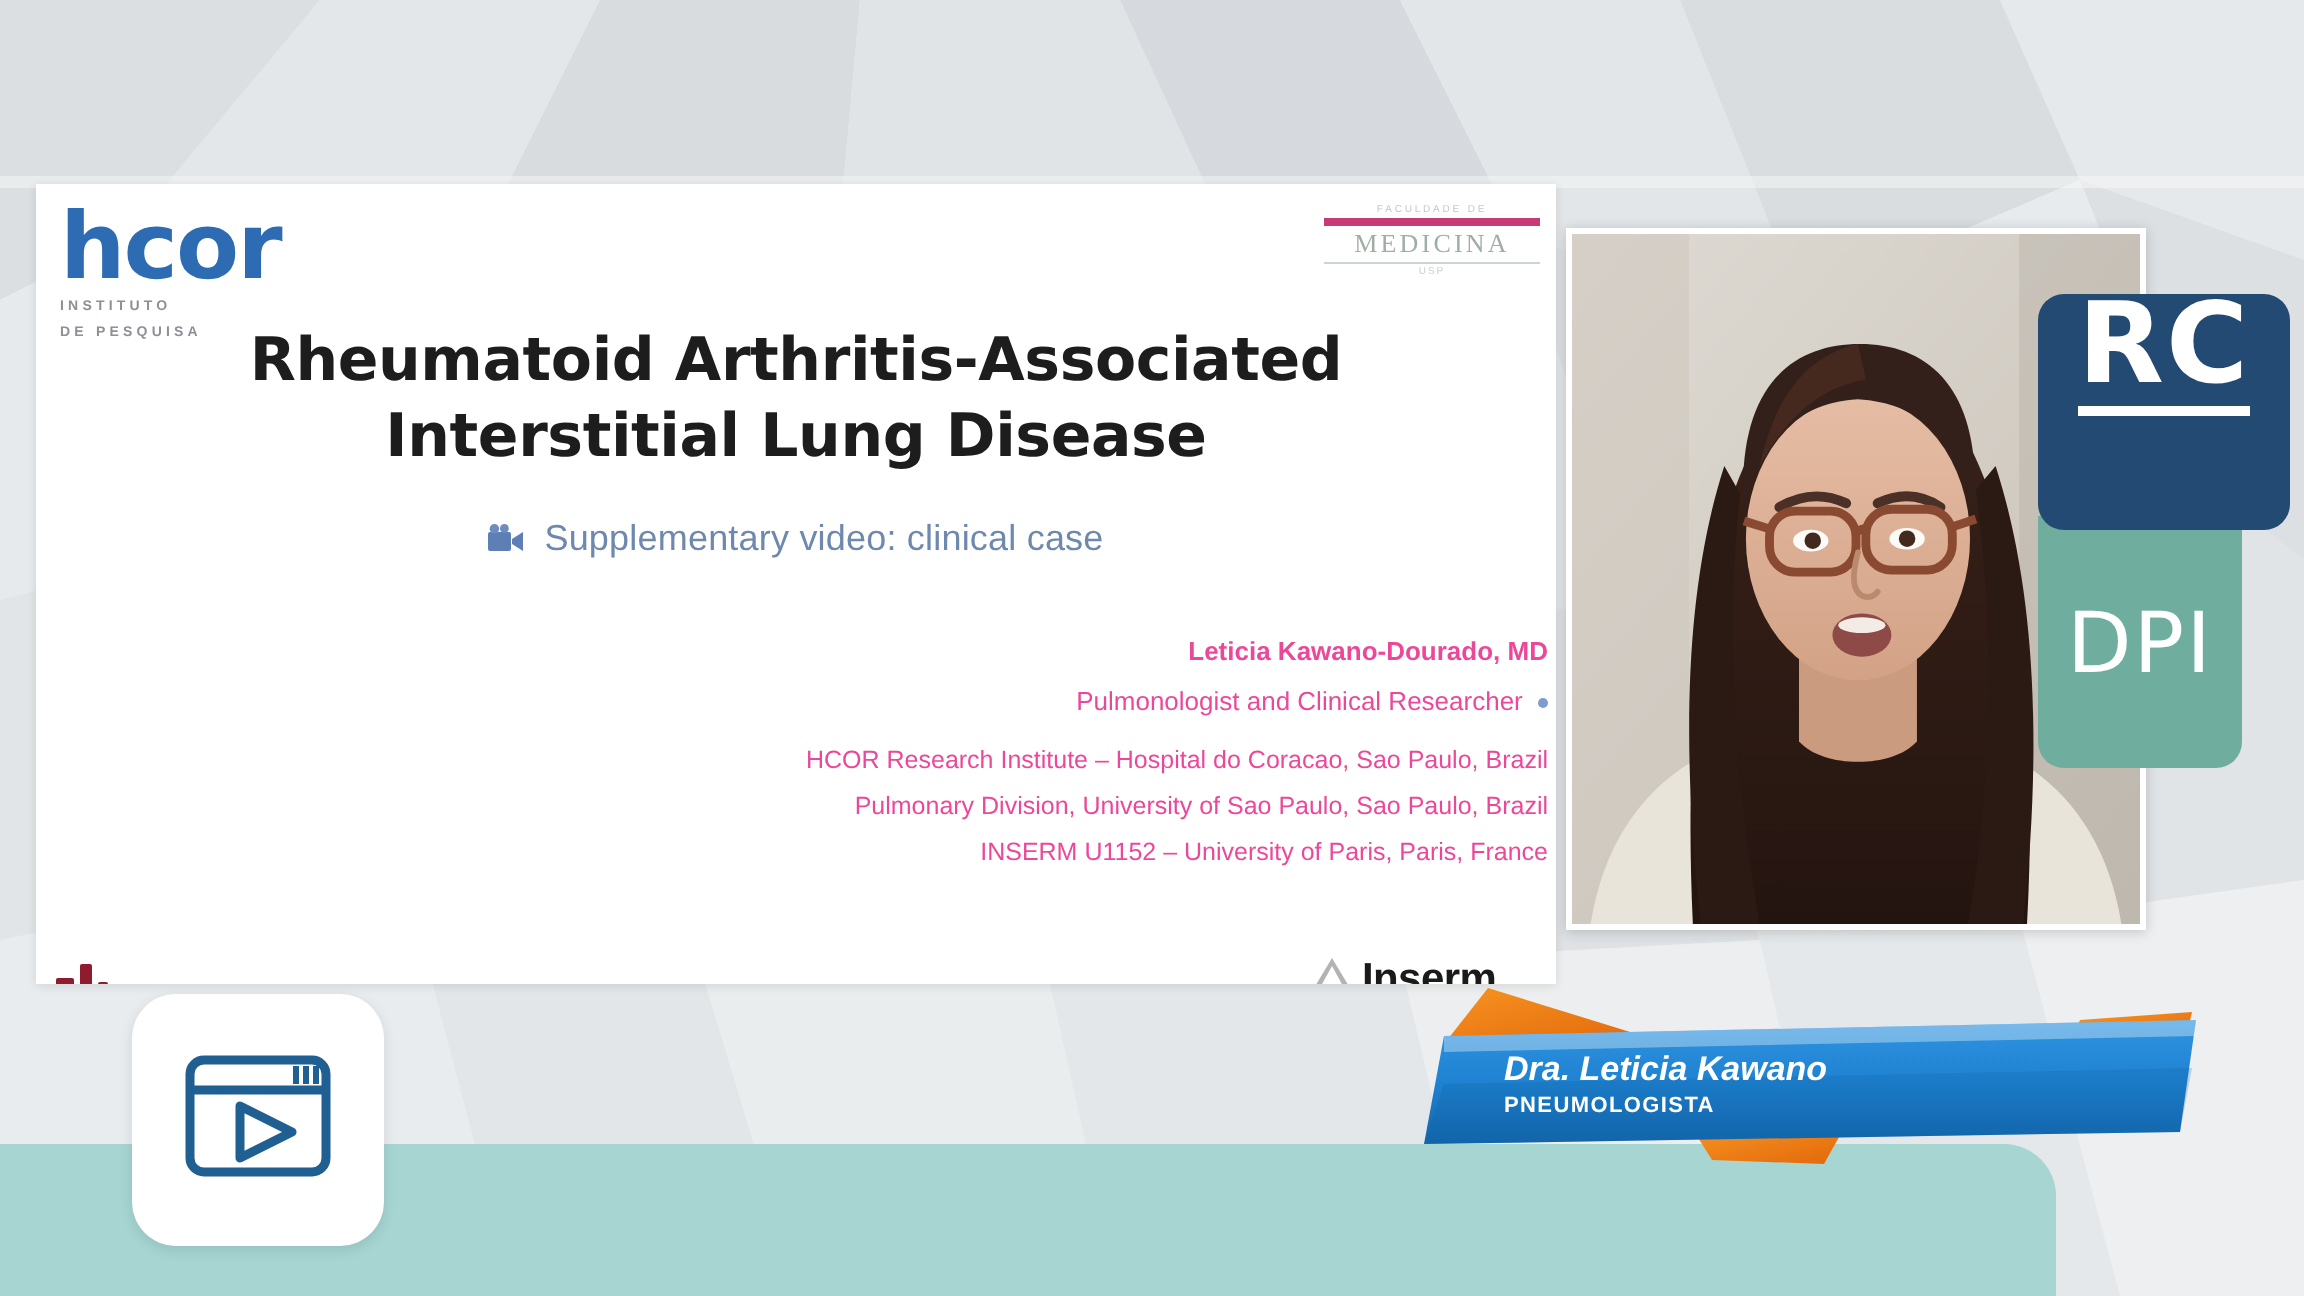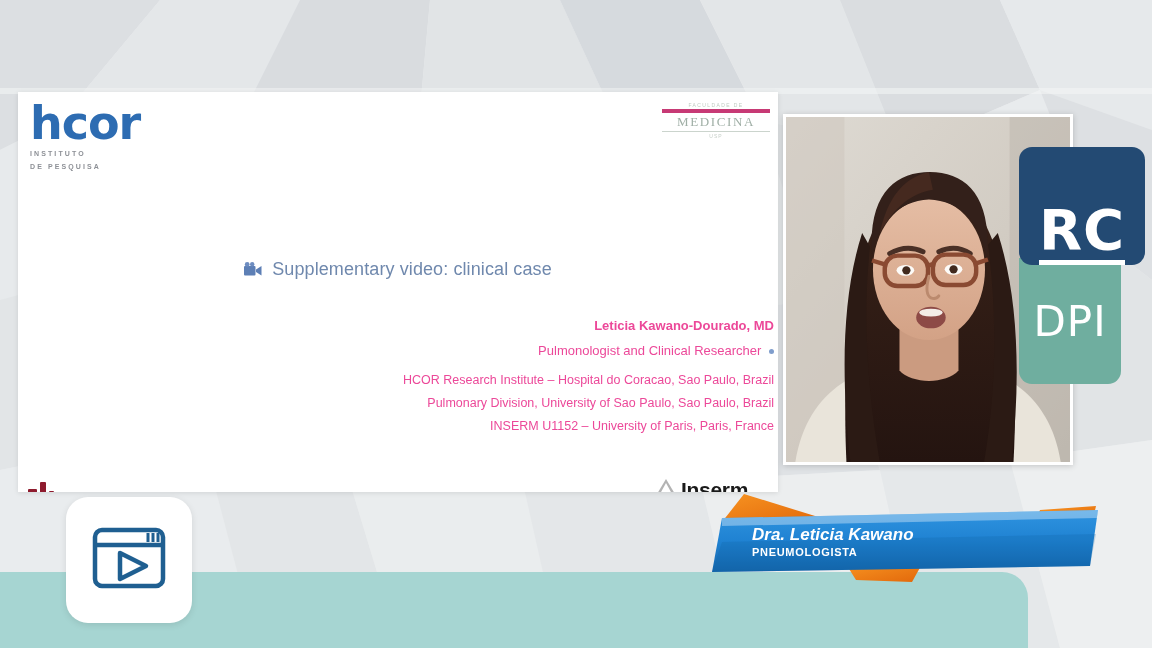--- a/index.html
+++ b/index.html
@@ -85,21 +85,21 @@
     z-index:4; background:#cfcac2; overflow:hidden;
     border:3px solid #ffffff;
     box-shadow:0 1px 6px rgba(0,0,0,.18);
   }
   #pip svg { width:100%; height:100%; display:block; }
 
   
   #rc-badge {
     position:absolute; left:1019px; top:147px; width:126px; height:118px;
     background:#234a73; border-radius:13px; z-index:6;
-    display:flex; align-items:flex-end; justify-content:center;
+    display:flex; align-items:flex-start; justify-content:center;
   }
   #rc-inner { text-align:center; }
   #rc-text {
     font-size:56px; font-weight:bold; color:#ffffff; line-height:.92;
     letter-spacing:1px; font-family:"DejaVu Sans", sans-serif;
   }
   #rc-rule { height:5px; background:#fff; margin-top:4px; width:100%; }
 
   #dpi-badge {
     position:absolute; left:1019px; top:258px; width:102px; height:126px;
@@ -174,20 +174,24 @@
     <div class="hcor-sub">INSTITUTO</div>
     <div class="hcor-sub">DE PESQUISA</div>
   </div>
 
   <div class="medicina-logo">
     <div class="medicina-top">FACULDADE DE</div>
     <div class="medicina-word">MEDICINA</div>
     <div class="medicina-bot">USP</div>
   </div>
 
+  <div class="slide-title">
+    <div>Rheumatoid Arthritis-Associated</div>
+    <div>Interstitial Lung Disease</div>
+  </div>
 
   <div class="slide-subtitle">
     <span class="cam-icon">
       <svg width="19" height="15" viewBox="0 0 19 15">
         <rect x="0" y="4" width="11.5" height="9.5" rx="1" fill="#5d7fb5"></rect>
         <polygon points="12,7.5 17.5,4 17.5,13.5 12,10" fill="#5d7fb5"></polygon>
         <circle cx="3.2" cy="2.4" r="2.4" fill="#6d8cc0"></circle>
         <circle cx="8.2" cy="2.2" r="2.2" fill="#6d8cc0"></circle>
       </svg>
     </span>

